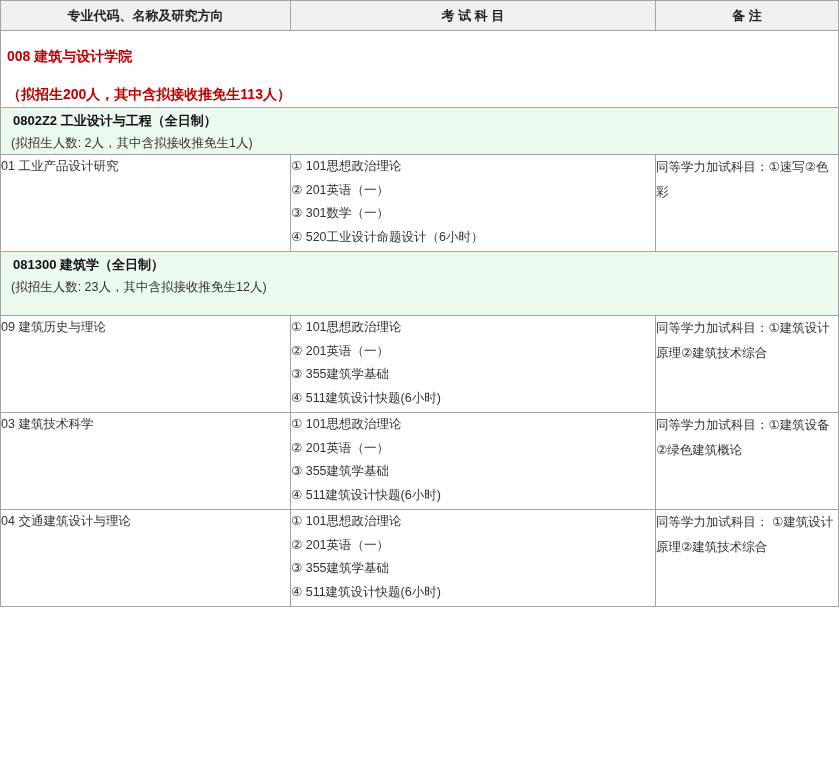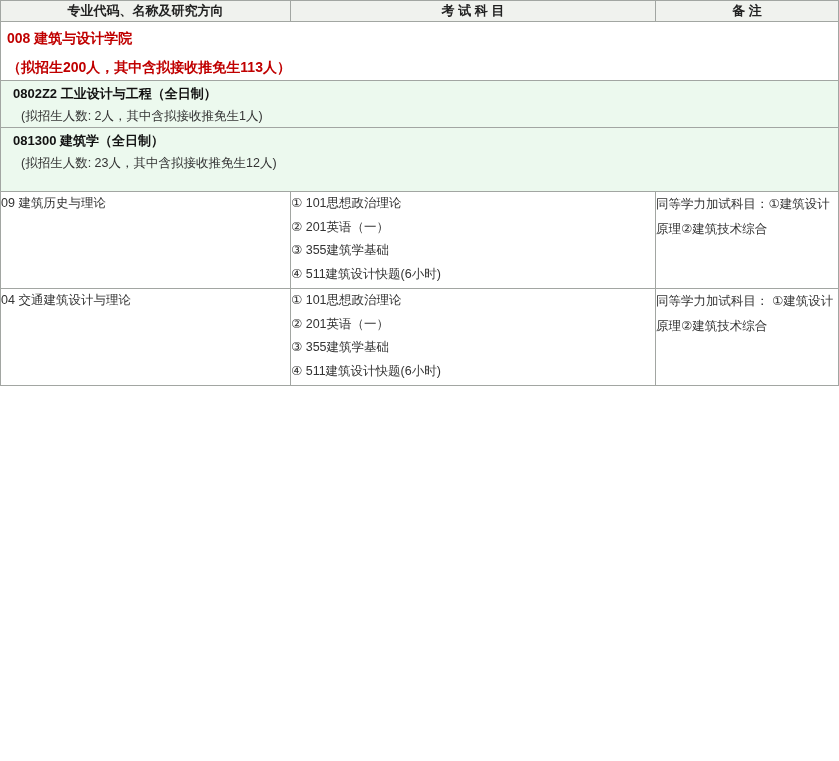--- a/index.html
+++ b/index.html
@@ -21,59 +21,59 @@
     color: #333333;
     font-size: 12.5px;
   }
   table.catalog td, table.catalog th {
     border: 1px solid #a2a6a2;
     vertical-align: top;
     padding: 0;
     overflow: hidden;
   }
   
-  tr.head-row { height: 21px; }
+  tr.head-row { height: 30px; }
   tr.head-row th {
     background: #f0f2ee;
     vertical-align: middle;
     text-align: center;
     font-weight: bold;
     color: #222222;
     font-size: 13px;
   }
   
   tr.college-row { height: 56px; }
   tr.college-row td { background: #ffffff; }
   .college-line {
     color: #c00000;
     font-weight: bold;
     font-size: 14px;
     line-height: 26px;
-    padding: 3px 0 0 6px;
+    padding: 12px 0 0 6px;
     white-space: nowrap;
   }
   
   tr.section-row td {
     background: #ecf9ee;
   }
   tr.section-row { height: 45px; }
   tr.section-row.tall { height: 64px; }
   .section-title {
     font-weight: bold;
     color: #111111;
     font-size: 13px;
     line-height: 22px;
     padding: 2px 0 0 12px;
     white-space: nowrap;
   }
   .section-quota {
     color: #333333;
     font-size: 12.5px;
     line-height: 22px;
-    padding-left: 20px;
+    padding-left: 10px;
     white-space: nowrap;
   }
   
   tr.program-row { height: 97px; }
   td.dir-cell {
     padding: 4px 2px 0 3px;
     line-height: 23px;
     white-space: nowrap;
   }
   td.subj-cell { padding: 3px 2px 0 4px; }
@@ -111,20 +111,30 @@
       </td>
     </tr>
 
     <tr class="section-row">
       <td colspan="3">
         <div class="section-title">0802Z2 工业设计与工程（全日制）</div>
         <div class="section-quota">(拟招生人数: 2人，其中含拟接收推免生1人)</div>
       </td>
     </tr>
 
+    <tr class="program-row">
+      <td class="dir-cell">01 工业产品设计研究</td>
+      <td class="subj-cell">
+        <div class="subj-line">① 101思想政治理论</div>
+        <div class="subj-line">② 201英语（一）</div>
+        <div class="subj-line">③ 301数学（一）</div>
+        <div class="subj-line">④ 520工业设计命题设计（6小时）</div>
+      </td>
+      <td class="rem-cell">同等学力加试科目：①速写②色彩</td>
+    </tr>
 
 
     <tr class="section-row tall">
       <td colspan="3">
         <div class="section-title">081300 建筑学（全日制）</div>
         <div class="section-quota">(拟招生人数: 23人，其中含拟接收推免生12人)</div>
       </td>
     </tr>
 
     <tr class="program-row">
@@ -132,20 +142,30 @@
       <td class="subj-cell">
         <div class="subj-line">① 101思想政治理论</div>
         <div class="subj-line">② 201英语（一）</div>
         <div class="subj-line">③ 355建筑学基础</div>
         <div class="subj-line">④ 511建筑设计快题(6小时)</div>
       </td>
       <td class="rem-cell">同等学力加试科目：①建筑设计原理②建筑技术综合</td>
     </tr>
 
 
+    <tr class="program-row">
+      <td class="dir-cell">03 建筑技术科学</td>
+      <td class="subj-cell">
+        <div class="subj-line">① 101思想政治理论</div>
+        <div class="subj-line">② 201英语（一）</div>
+        <div class="subj-line">③ 355建筑学基础</div>
+        <div class="subj-line">④ 511建筑设计快题(6小时)</div>
+      </td>
+      <td class="rem-cell">同等学力加试科目：①建筑设备②绿色建筑概论</td>
+    </tr>
 
     <tr class="program-row">
       <td class="dir-cell">04 交通建筑设计与理论</td>
       <td class="subj-cell">
         <div class="subj-line">① 101思想政治理论</div>
         <div class="subj-line">② 201英语（一）</div>
         <div class="subj-line">③ 355建筑学基础</div>
         <div class="subj-line">④ 511建筑设计快题(6小时)</div>
       </td>
       <td class="rem-cell">同等学力加试科目： ①建筑设计原理②建筑技术综合</td>

